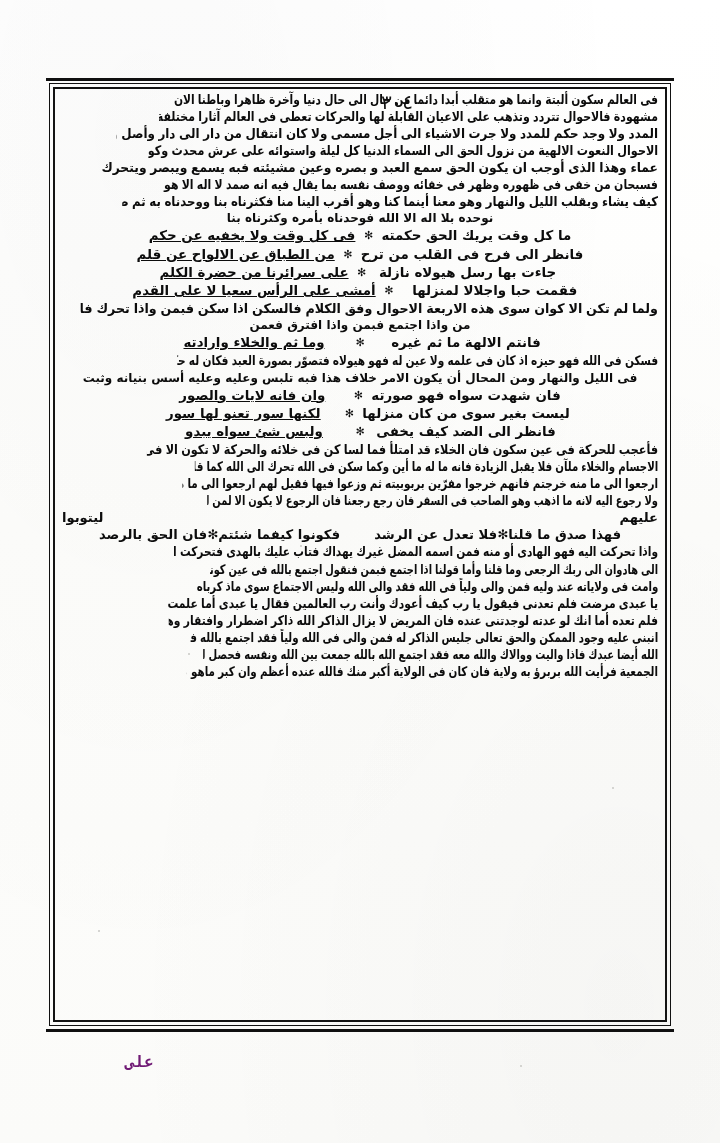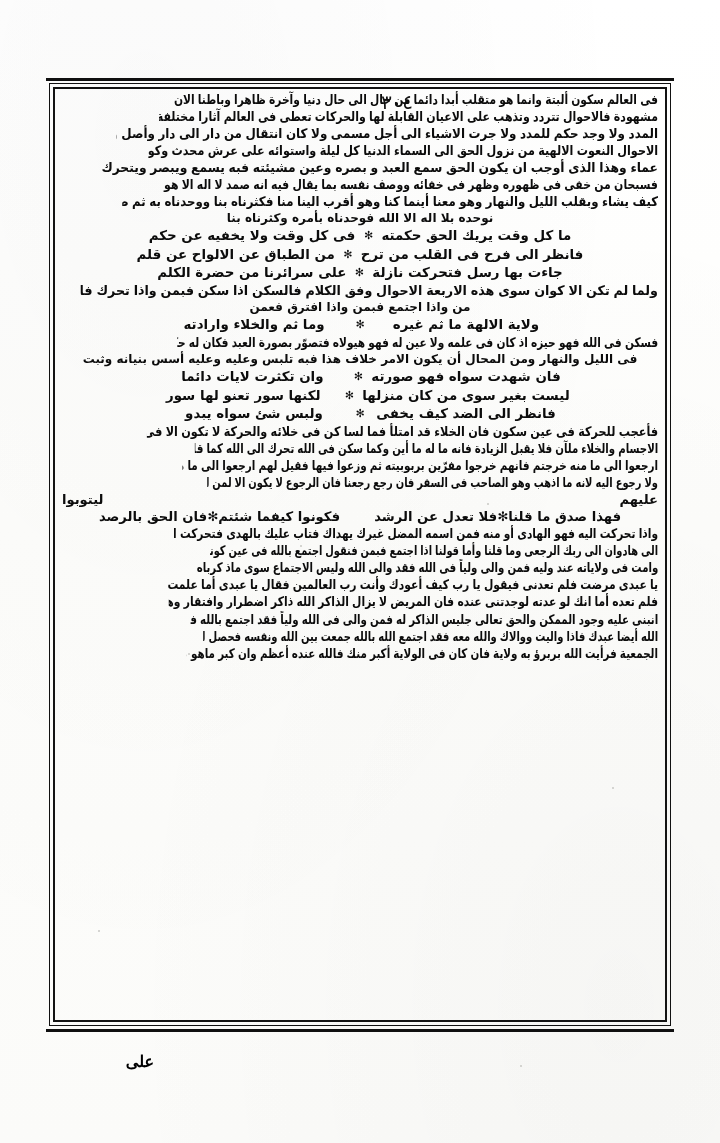--- a/index.html
+++ b/index.html
@@ -134,21 +134,21 @@
     letter-spacing: -0.2px;
     text-align: center;
     text-align-last: center;
     padding: 0;
   }
   .verse .hemi {
     display: inline-block;
     white-space: nowrap;
   }
   .verse .hemi-a { min-width: 186px; text-align: right; }
-  .verse .hemi-b { min-width: 186px; text-align: left; }
+  .verse .hemi-b { min-width: 186px; text-align: left; text-decoration: underline; }
   .verse .sep {
     display: inline-block;
     width: 26px;
     text-align: center;
     font-size: 11px;
     position: relative;
     top: -1px;
   }
 
   
@@ -159,24 +159,24 @@
     text-align-last: center;
   }
   .inline-verse .gap { display: inline-block; width: 34px; }
 
   
   .catchword {
     position: absolute;
     right: 566px;
     top: 1052px;
     direction: rtl;
-    font-family: Liberation Serif, serif;
+    font-family: Liberation Mono, monospace;
     font-size: 16px;
     font-weight: 700;
-    color: #000000;
+    color: #701a75;
   }
 
   
   .speck {
     position: absolute;
     background: #c9c9c4;
     border-radius: 50%;
     pointer-events: none;
   }
 </style>
@@ -200,27 +200,28 @@
       <div class="ln prose" style="transform: scaleX(0.8142); transform-origin: right center;">فى العالم سكون ألبتة وانما هو متقلب أبدا دائما من حال الى حال دنيا وآخرة ظاهرا وباطنا الان ثم حركة خفية وحركة</div>
       <div class="ln prose" style="transform: scaleX(0.8371); transform-origin: right center;">مشهودة فالاحوال تتردد وتذهب على الاعيان القابلة لها والحركات تعطى فى العالم آثارا مختلفة ولولاها لما تناهت</div>
       <div class="ln prose" style="transform: scaleX(0.9085); transform-origin: right center;">المدد ولا وجد حكم للمدد ولا جرت الاشياء الى أجل مسمى ولا كان انتقال من دار الى دار وأصل وجود هذه</div>
       <div class="ln prose" style="transform: scaleX(0.8551); transform-origin: right center;">الاحوال النعوت الالهية من نزول الحق الى السماء الدنيا كل ليلة واستوائه على عرش محدث وكونه ولا عرش فى</div>
       <div class="ln prose" style="transform: scaleX(0.9401); transform-origin: right center;">عماء وهذا الذى أوجب ان يكون الحق سمع العبد و بصره وعين مشيئته فبه يسمع ويبصر ويتحرك ويشاء</div>
       <div class="ln prose" style="transform: scaleX(0.8312); transform-origin: right center;">فسبحان من خفى فى ظهوره وظهر فى خفائه ووصف نفسه بما يقال فيه انه صمد لا اله الا هو يصوّرنا فى الارحام</div>
       <div class="ln prose" style="transform: scaleX(0.8989); transform-origin: right center;">كيف يشاء وبقلب الليل والنهار وهو معنا أينما كنا وهو أقرب الينا منا فكثرناه بنا ووحدناه به ثم طلب منا ان</div>
       <div class="ln prose-end">نوحده بلا اله الا الله فوحدناه بأمره وكثرناه بنا</div>
       <div class="ln verse"><span class="hemi hemi-a">ما كل وقت يريك الحق حكمته</span><span class="sep">✻</span><span class="hemi hemi-b">فى كل وقت ولا يخفيه عن حكم</span></div>
       <div class="ln verse"><span class="hemi hemi-a">فانظر الى فرح فى القلب من ترح</span><span class="sep">✻</span><span class="hemi hemi-b">من الطباق عن الالواح عن قلم</span></div>
-      <div class="ln verse"><span class="hemi hemi-a">جاءت بها رسل فتحركت نازلة</span><span class="sep">✻</span><span class="hemi hemi-b">على سرائرنا من حضرة الكلم</span></div>
+      <div class="ln verse"><span class="hemi hemi-a">جاءت بها رسل هيولاه نازلة</span><span class="sep">✻</span><span class="hemi hemi-b">على سرائرنا من حضرة الكلم</span></div>
+      <div class="ln verse"><span class="hemi hemi-a">فقمت حبا واجلالا لمنزلها</span><span class="sep">✻</span><span class="hemi hemi-b">أمشى على الرأس سعيا لا على القدم</span></div>
       <div class="ln prose" style="transform: scaleX(0.9691); transform-origin: right center;">ولما لم تكن الا كوان سوى هذه الاربعة الاحوال وفق الكلام فالسكن اذا سكن فبمن واذا تحرك فالى</div>
       <div class="ln prose-end">من واذا اجتمع فبمن واذا افترق فعمن</div>
-      <div class="ln verse"><span class="hemi hemi-a">ولاية الالهة ما ثم غيره</span><span class="sep">✻</span><span class="hemi hemi-b">وما ثم والخلاء وارادته</span></div>
+      <div class="ln verse"><span class="hemi hemi-a">فانتم الالهة ما ثم غيره</span><span class="sep">✻</span><span class="hemi hemi-b">وما ثم والخلاء وارادته</span></div>
       <div class="ln prose" style="transform: scaleX(0.8065); transform-origin: right center;">فسكن فى الله فهو حيزه اذ كان فى علمه ولا عين له فهو هيولاه فتصوّر بصورة العبد فكان له حكم ما خلق وله ما سكن</div>
       <div class="ln prose-end">فى الليل والنهار ومن المحال أن يكون الامر خلاف هذا فبه تلبس وعليه وعليه أسس بنيانه وثبت</div>
-      <div class="ln verse"><span class="hemi hemi-a">فان شهدت سواه فهو صورته</span><span class="sep">✻</span><span class="hemi hemi-b">وان تكثرت لايات دائما</span></div>
+      <div class="ln verse"><span class="hemi hemi-a">فان شهدت سواه فهو صورته</span><span class="sep">✻</span><span class="hemi hemi-b">وان فانه لايات والصور</span></div>
       <div class="ln verse"><span class="hemi hemi-a">ليست بغير سوى من كان منزلها</span><span class="sep">✻</span><span class="hemi hemi-b">لكنها سور تعنو لها سور</span></div>
       <div class="ln verse"><span class="hemi hemi-a">فانظر الى الضد كيف يخفى</span><span class="sep">✻</span><span class="hemi hemi-b">ولبس شئ سواه يبدو</span></div>
       <div class="ln prose" style="transform: scaleX(0.8576); transform-origin: right center;">فأعجب للحركة فى عين سكون فان الخلاء قد امتلأ فما لسا كن فى خلائه والحركة لا تكون الا فى خلاء هذه حركة</div>
       <div class="ln prose" style="transform: scaleX(0.7771); transform-origin: right center;">الاجسام والخلاء ملآن فلا يقبل الزيادة فانه ما له ما أين وكما سكن فى الله تحرك الى الله كما قال ونوبوا الى الله جميعا أى</div>
       <div class="ln prose" style="transform: scaleX(0.7979); transform-origin: right center;">ارجعوا الى ما منه خرجتم فانهم خرجوا مفرّين بربوبيته ثم وزعوا فيها فقيل لهم ارجعوا الى ما منه خرجتم ولبس الا الله</div>
       <div class="ln prose" style="transform: scaleX(0.7563); transform-origin: right center;">ولا رجوع اليه لانه ما اذهب وهو الصاحب فى السفر فان رجع رجعنا فان الرجوع لا يكون الا لمن له الحكم ولا حكم الا لله ثم قال</div>
       <div class="ln prose" style="transform: scaleX(1); transform-origin: right center;">عليهم ليتوبوا</div>
       <div class="ln inline-verse"><span class="hemi">فهذا صدق ما قلنا</span><span class="sep">✻</span><span class="hemi">فلا تعدل عن الرشد</span><span class="gap"></span><span class="hemi">فكونوا كيفما شئتم</span><span class="sep">✻</span><span class="hemi">فان الحق بالرصد</span></div>
       <div class="ln prose" style="transform: scaleX(0.812); transform-origin: right center;">واذا تحركت اليه فهو الهادى أو منه فمن اسمه المضل غيرك يهداك فتاب عليك بالهدى فتحركت اليه بالتو بة فمن مضل</div>
       <div class="ln prose" style="transform: scaleX(0.7516); transform-origin: right center;">الى هادوان الى ربك الرجعى وما قلنا وأما قولنا اذا اجتمع فبمن فنقول اجتمع بالله فى عين كونه مولاه الله وهو قوله لعبده هل</div>

